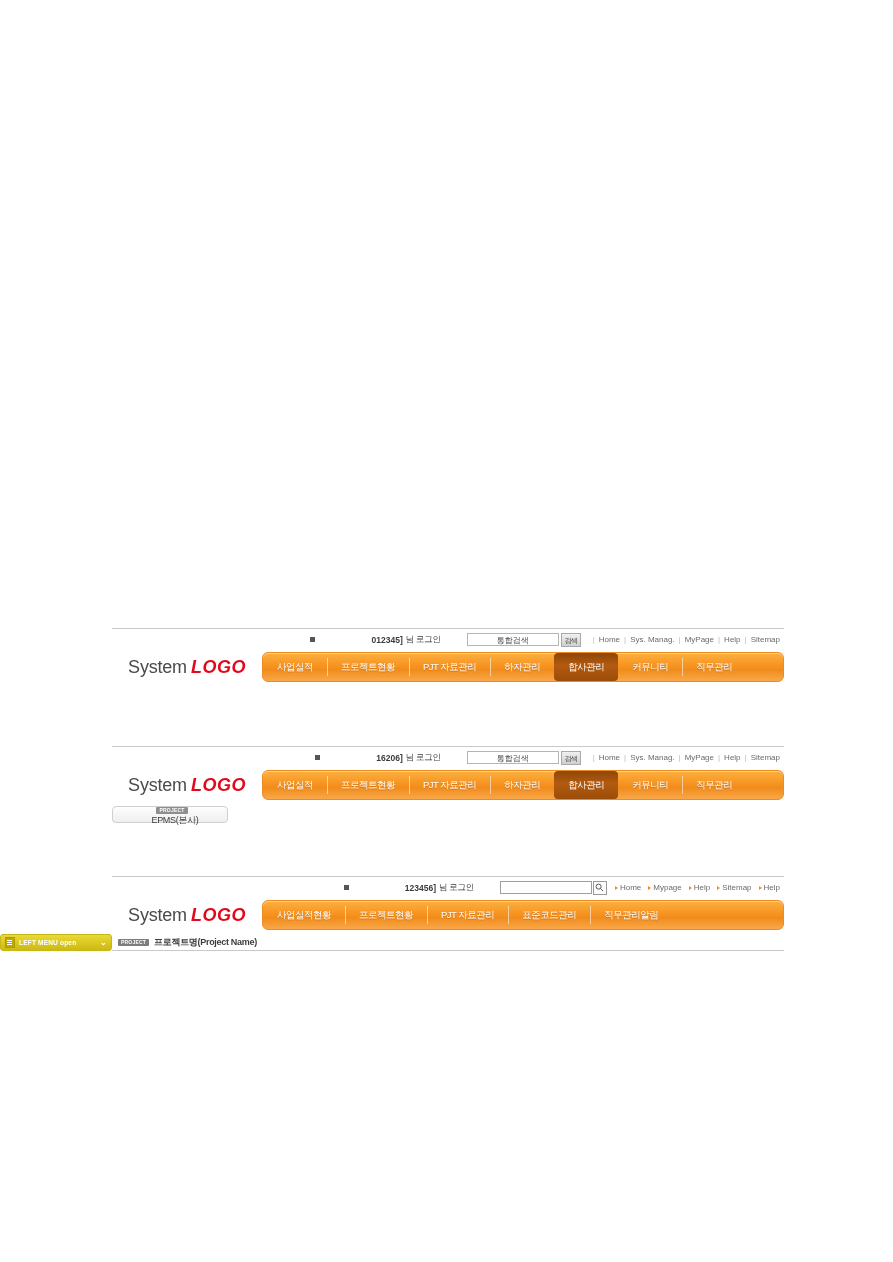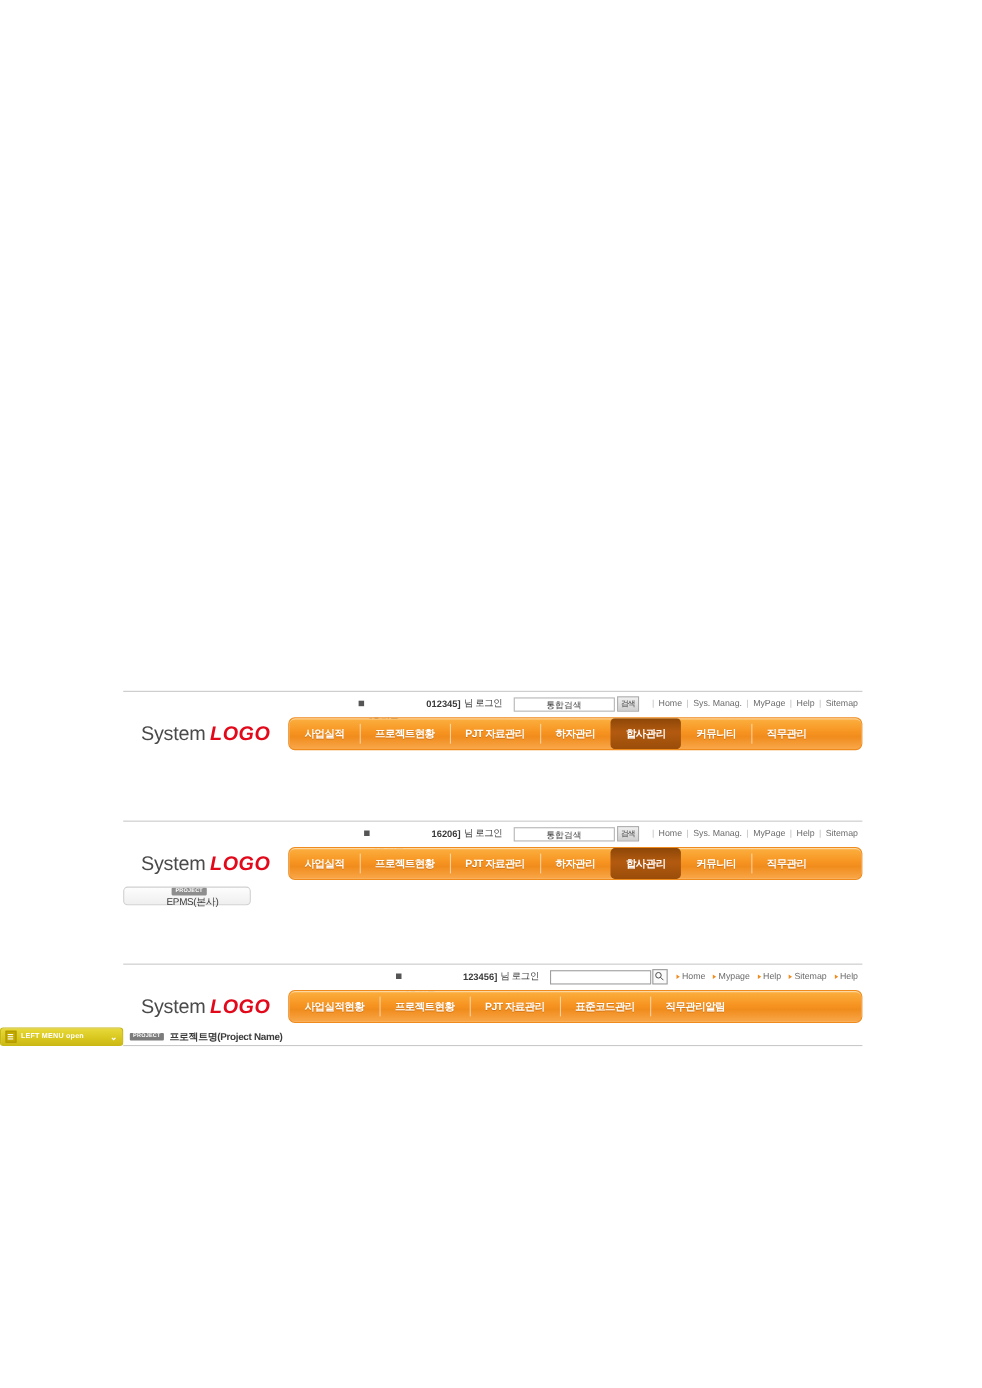--- a/index.html
+++ b/index.html
@@ -57,22 +57,22 @@
   }
   .welcome .uid {
     margin-left: 22px;
     font-weight: bold;
     letter-spacing: 0px;
   }
   .welcome .uname { font-weight: bold; margin-top: 34px; }
 
   .search-wrap {
     display: flex;
-    align-items: flex-end;
-    margin-left: 10px;
+    align-items: center;
+    margin-left: 26px;
   }
   .search-box {
     width: 92px;
     height: 13px;
     border: 1px solid #b5b5b5;
     background: #ffffff;
     font-size: 8px;
     color: #444;
     text-align: center;
     line-height: 13px;
@@ -143,21 +143,21 @@
     box-shadow: inset 0 1px 0 rgba(255,255,255,.45);
     overflow: hidden;
   }
   .navbar .nav-item {
     position: relative;
     display: flex;
     align-items: center;
     justify-content: center;
     padding: 0 14px;
     font-size: 9.5px;
-    font-weight: bold;
+    font-weight: normal;
     color: #ffffff;
     white-space: nowrap;
     letter-spacing: -0.5px;
     text-shadow: 0 1px 0 rgba(150,70,0,.35);
   }
   .navbar .nav-item + .nav-item::before {
     content: "";
     position: absolute;
     left: 0;
     top: 5px;

